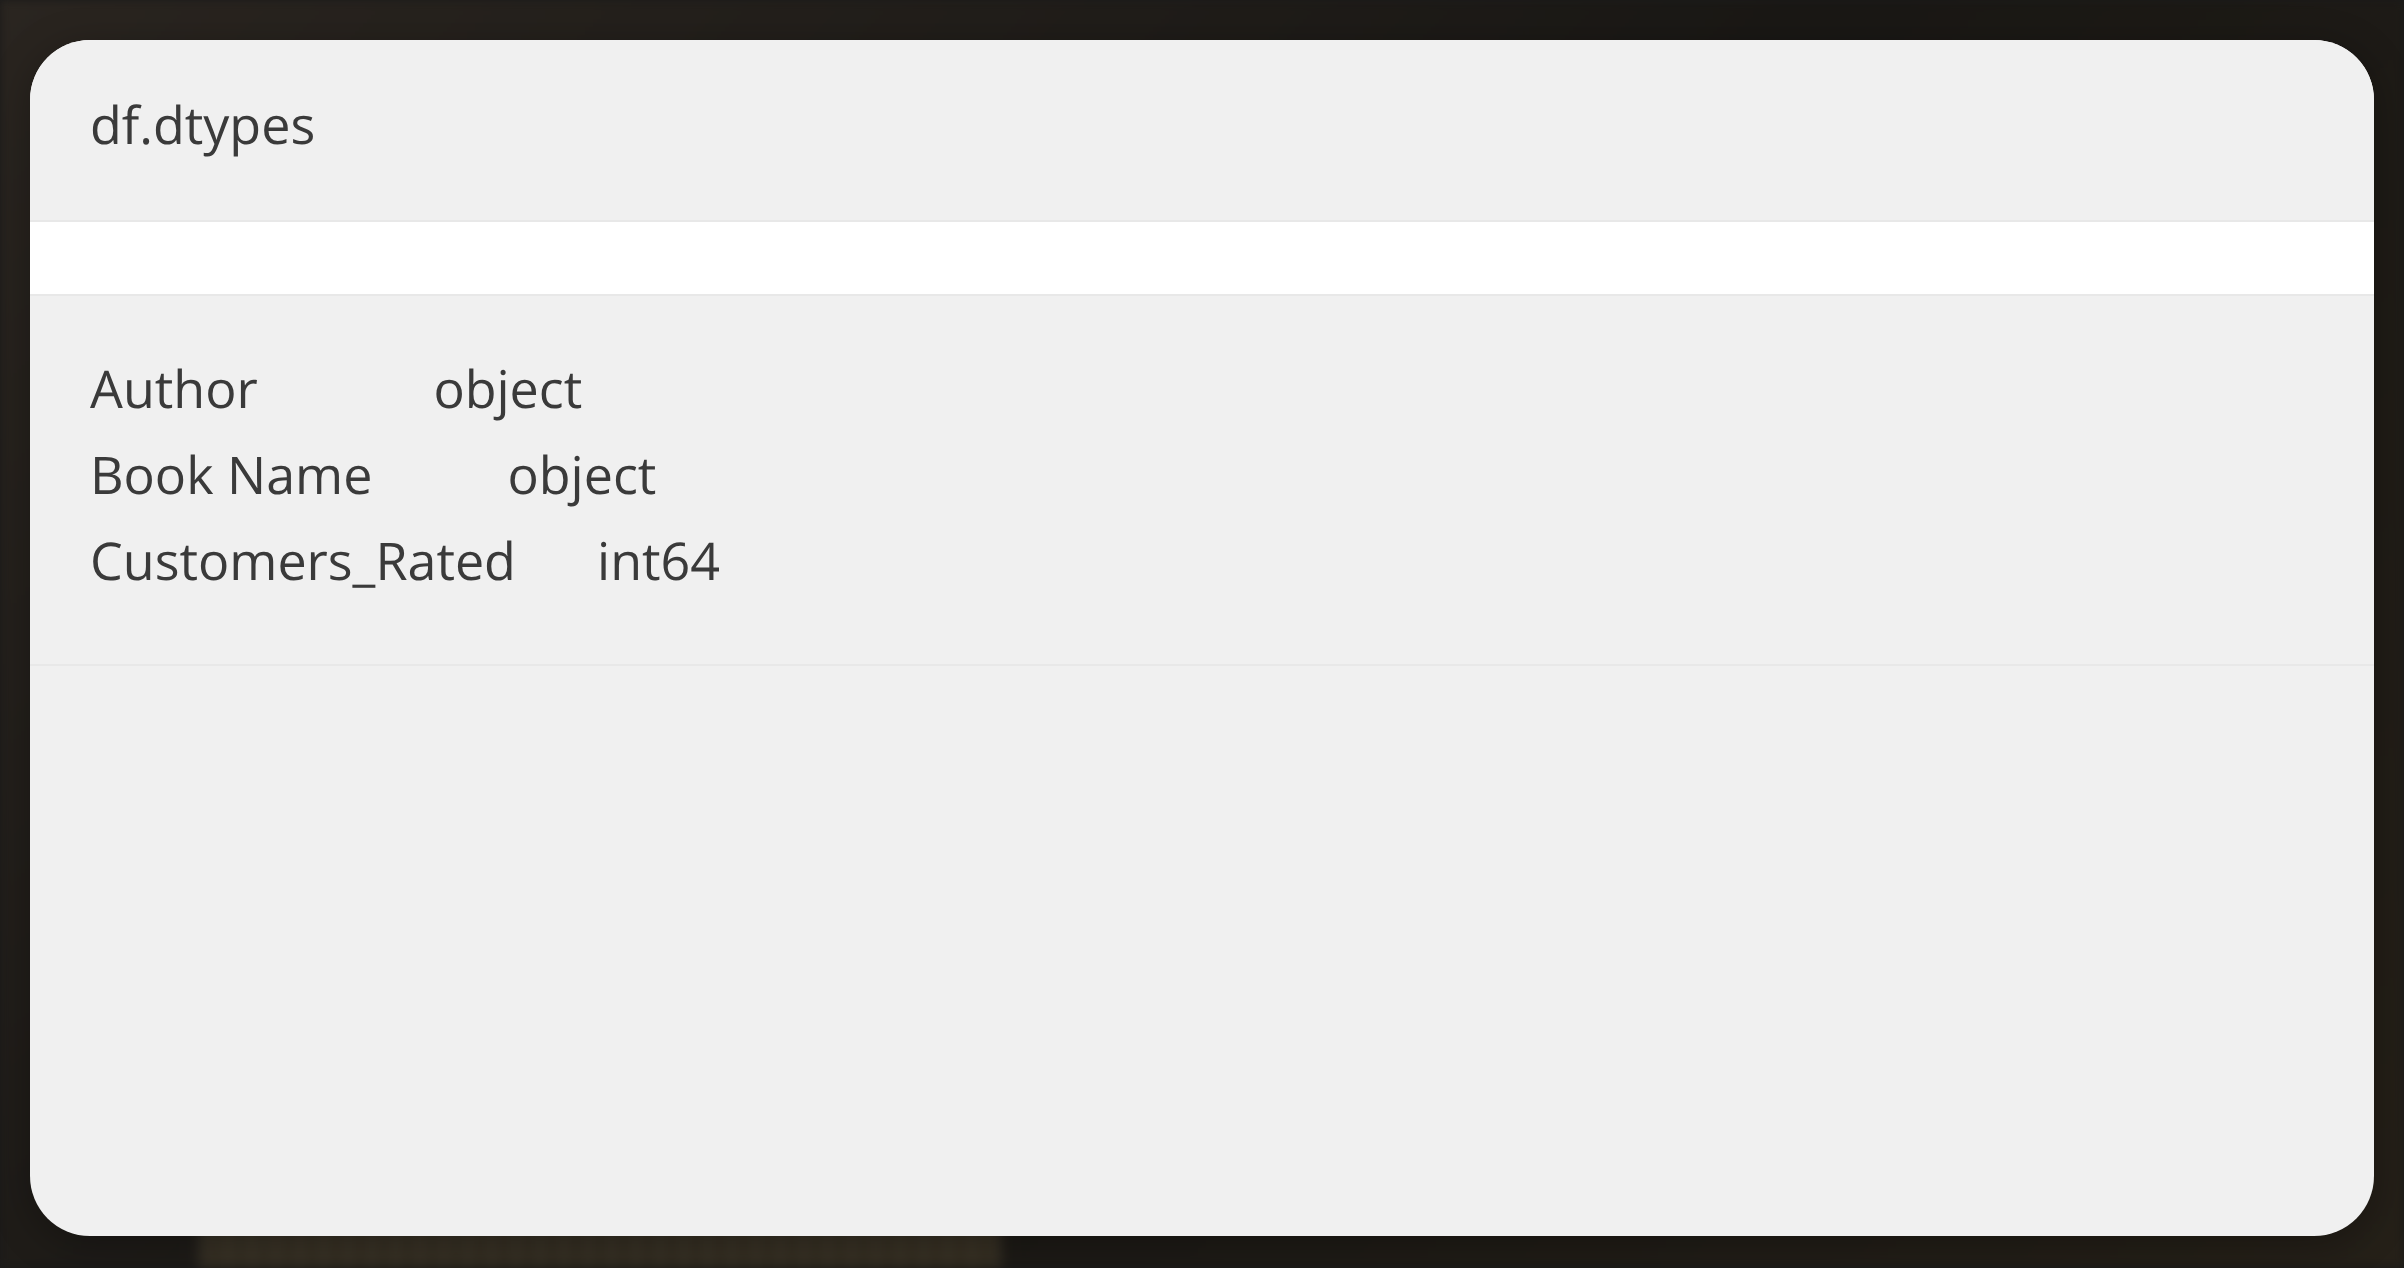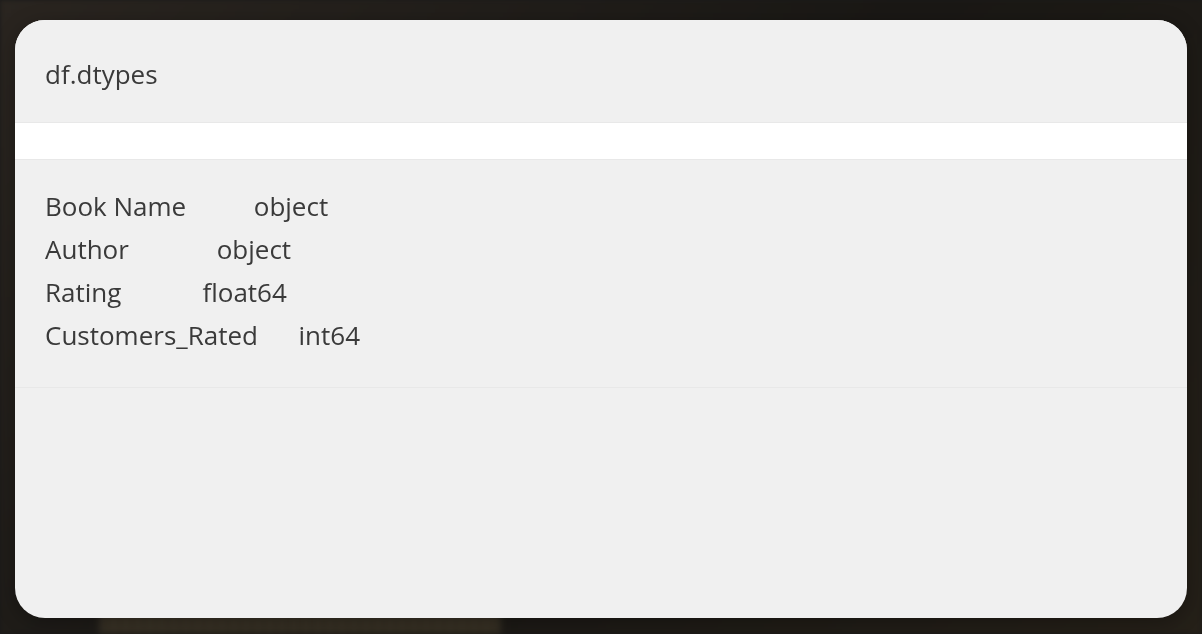--- a/index.html
+++ b/index.html
@@ -42,21 +42,21 @@
       background: #f0f0f0;
       border-radius: 30px;
       width: 1172px;
       height: 598px;
       box-shadow: 0 4px 20px rgba(0,0,0,0.3);
       overflow: hidden;
     }
     
     .input-cell {
       background: #f0f0f0;
-      padding: 36px 30px 30px 30px;
+      padding: 24px 30px 30px 30px;
       border-bottom: 1px solid #e8e8e8;
     }
     
     .input-code {
       font-family: "Open Sans", -apple-system, sans-serif;
       font-size: 26px;
       color: #3a3a3a;
       font-weight: 400;
     }
     
@@ -92,21 +92,20 @@
 
 <div class="notebook-card">
 
   <div class="input-cell">
     <div class="input-code">df.dtypes</div>
   </div>
 
   <div class="separator"></div>
 
   <div class="output-cell">
+    <div class="output-line"><span>Author</span><span>             </span><span>object</span></div>
     <div class="output-line"><span>Book Name</span><span>          </span><span>object</span></div>
-    <div class="output-line"><span>Author</span><span>             </span><span>object</span></div>
-    <div class="output-line"><span>Rating</span><span>            </span><span>float64</span></div>
     <div class="output-line"><span>Customers_Rated</span><span>      </span><span>int64</span></div>
   </div>
 
   <div class="card-footer"></div>
 
 </div>
 
 </body></html>

